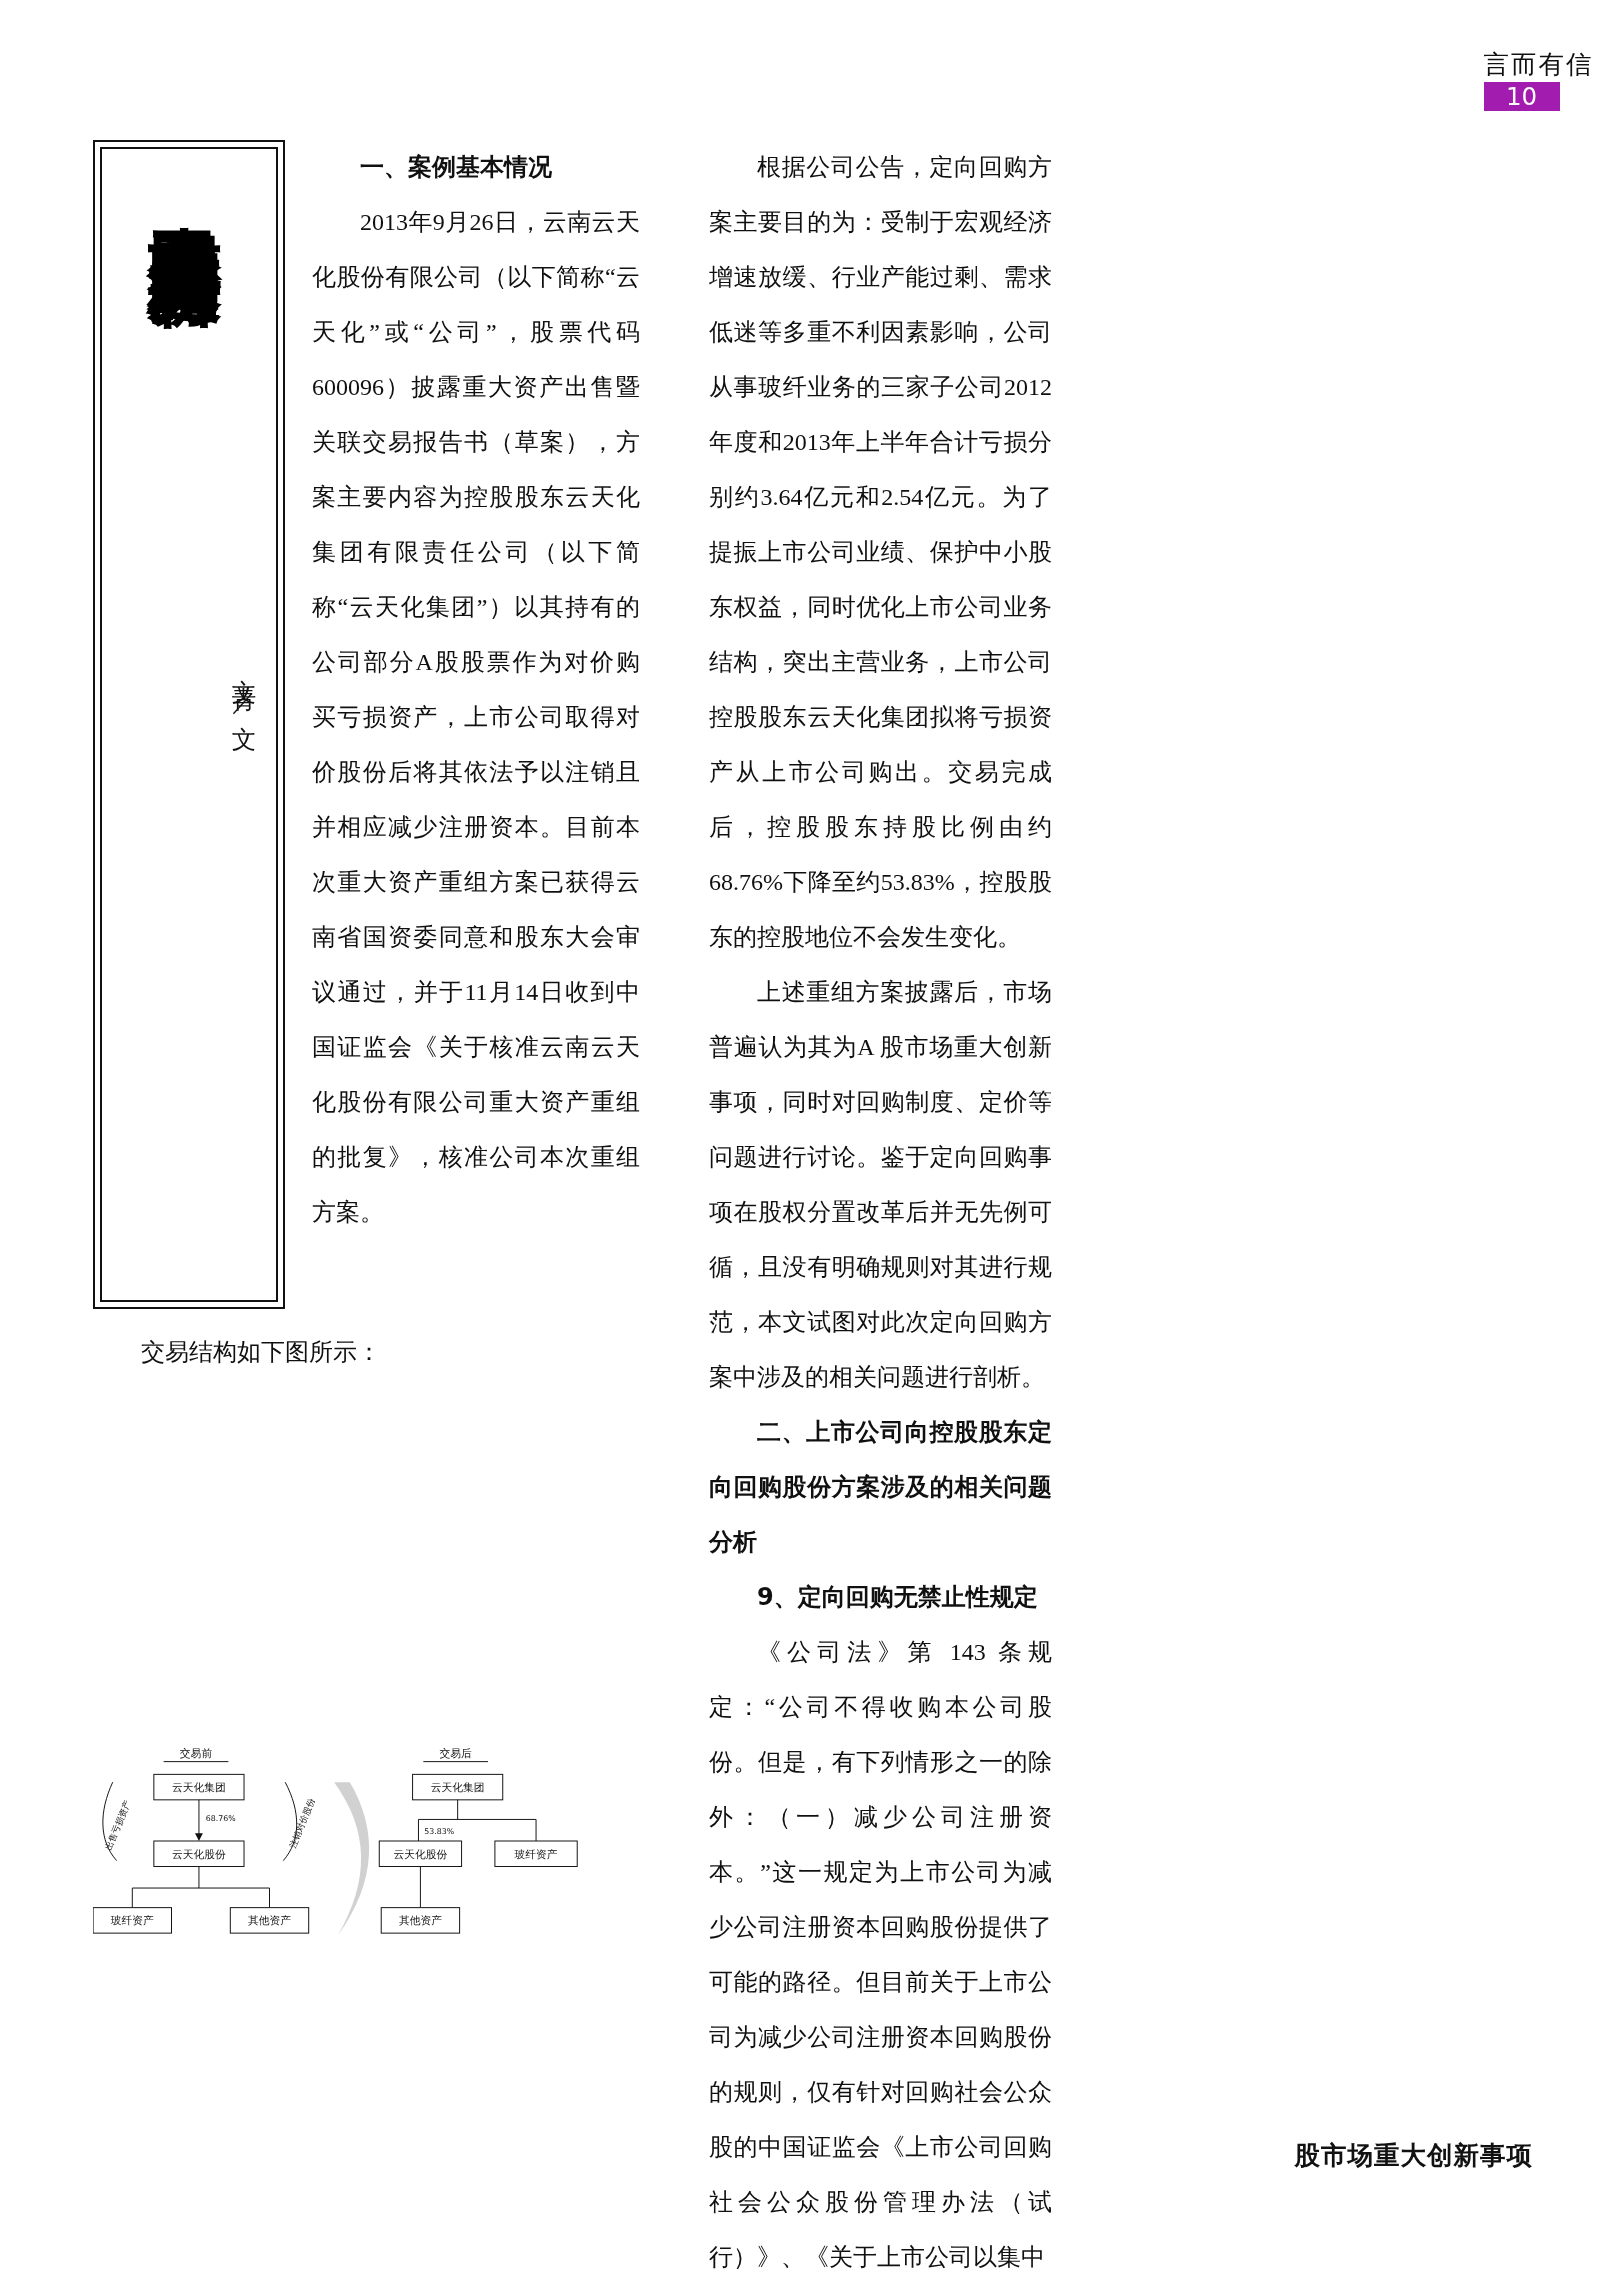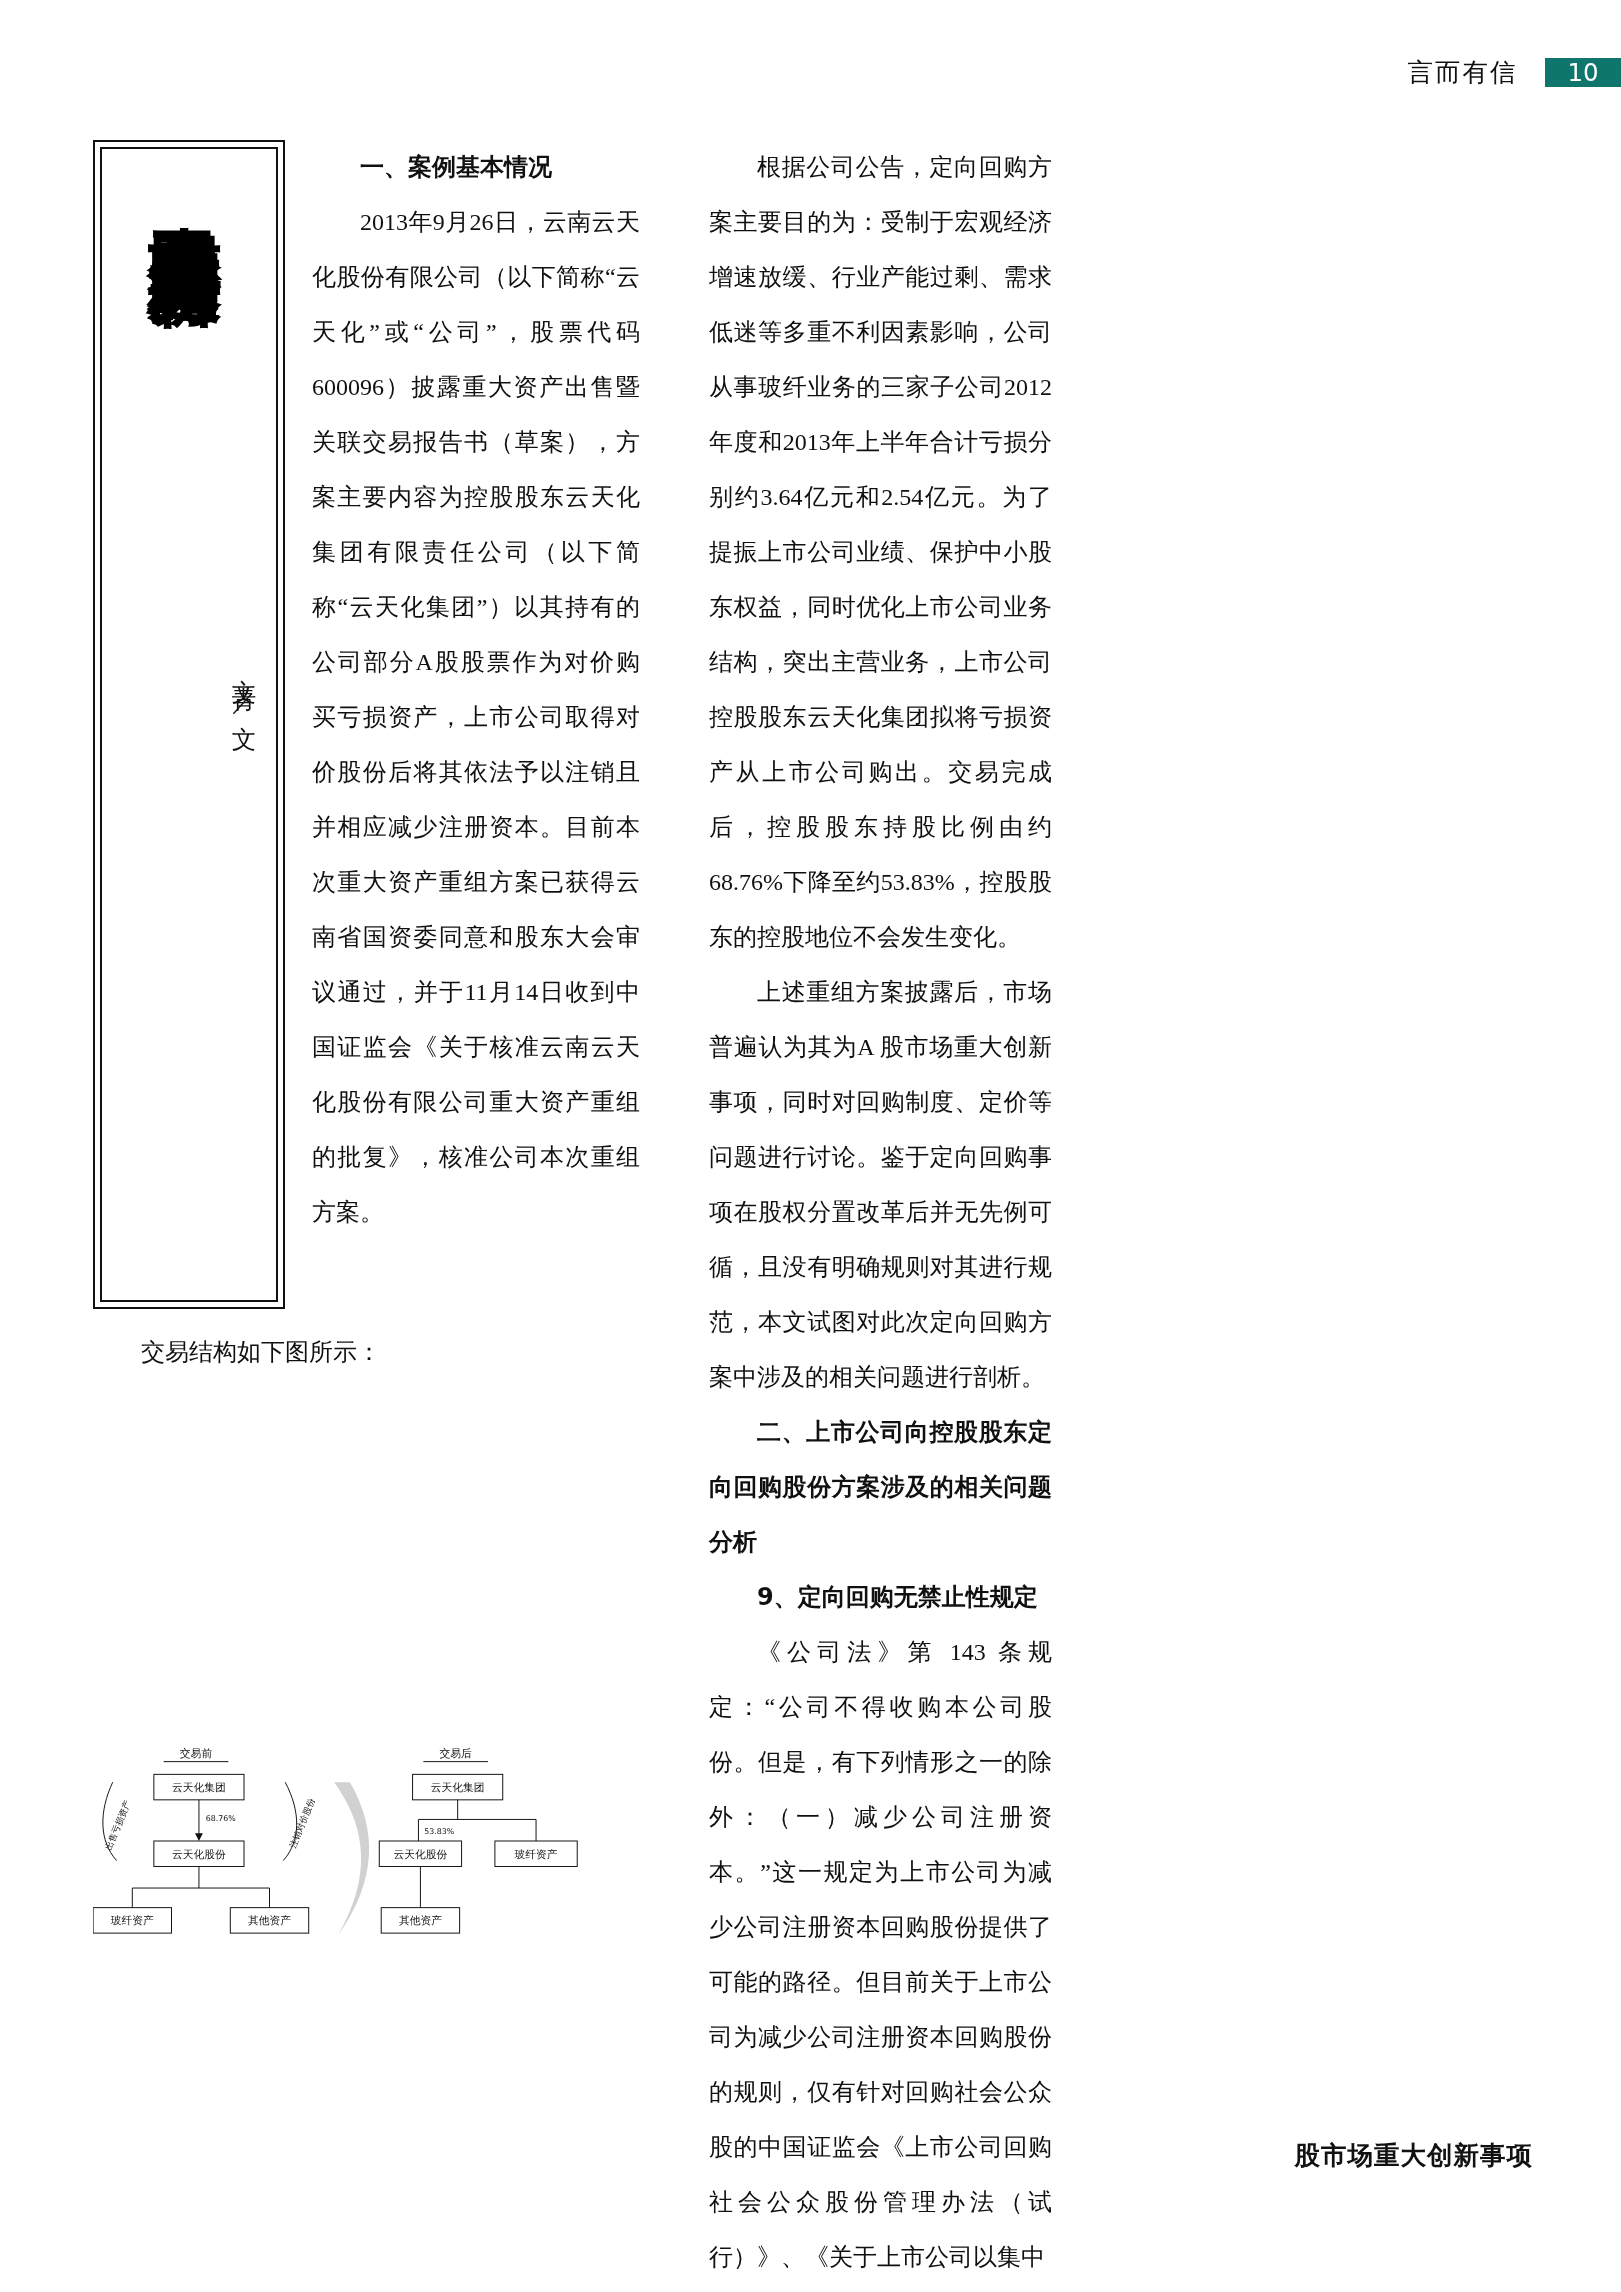--- a/index.html
+++ b/index.html
@@ -15,35 +15,36 @@
     font-family: "Liberation Serif", "DejaVu Serif", serif;
     overflow: hidden;
   }
 
   
   .header {
     position: absolute;
     top: 47px;
     right: 0;
     display: flex;
-    align-items: center;
+    align-items: flex-start;
     height: 51px;
+    flex-direction: column;
   }
   .header-title {
     font-family: "DejaVu Sans", "Liberation Sans", sans-serif;
     font-size: 25.5px;
     color: #111111;
     letter-spacing: 2px;
     padding-right: 27.4px;
     display: flex;
     align-items: center;
   }
   .header-pagebox {
     width: 76px;
-    background: #0f766e;
+    background: #a21caf;
     color: #ffffff;
     font-family: "DejaVu Sans", "Liberation Sans", sans-serif;
     font-size: 24.5px;
     display: flex;
     align-items: center;
     justify-content: center;
   }
 
   
   .title-box {

